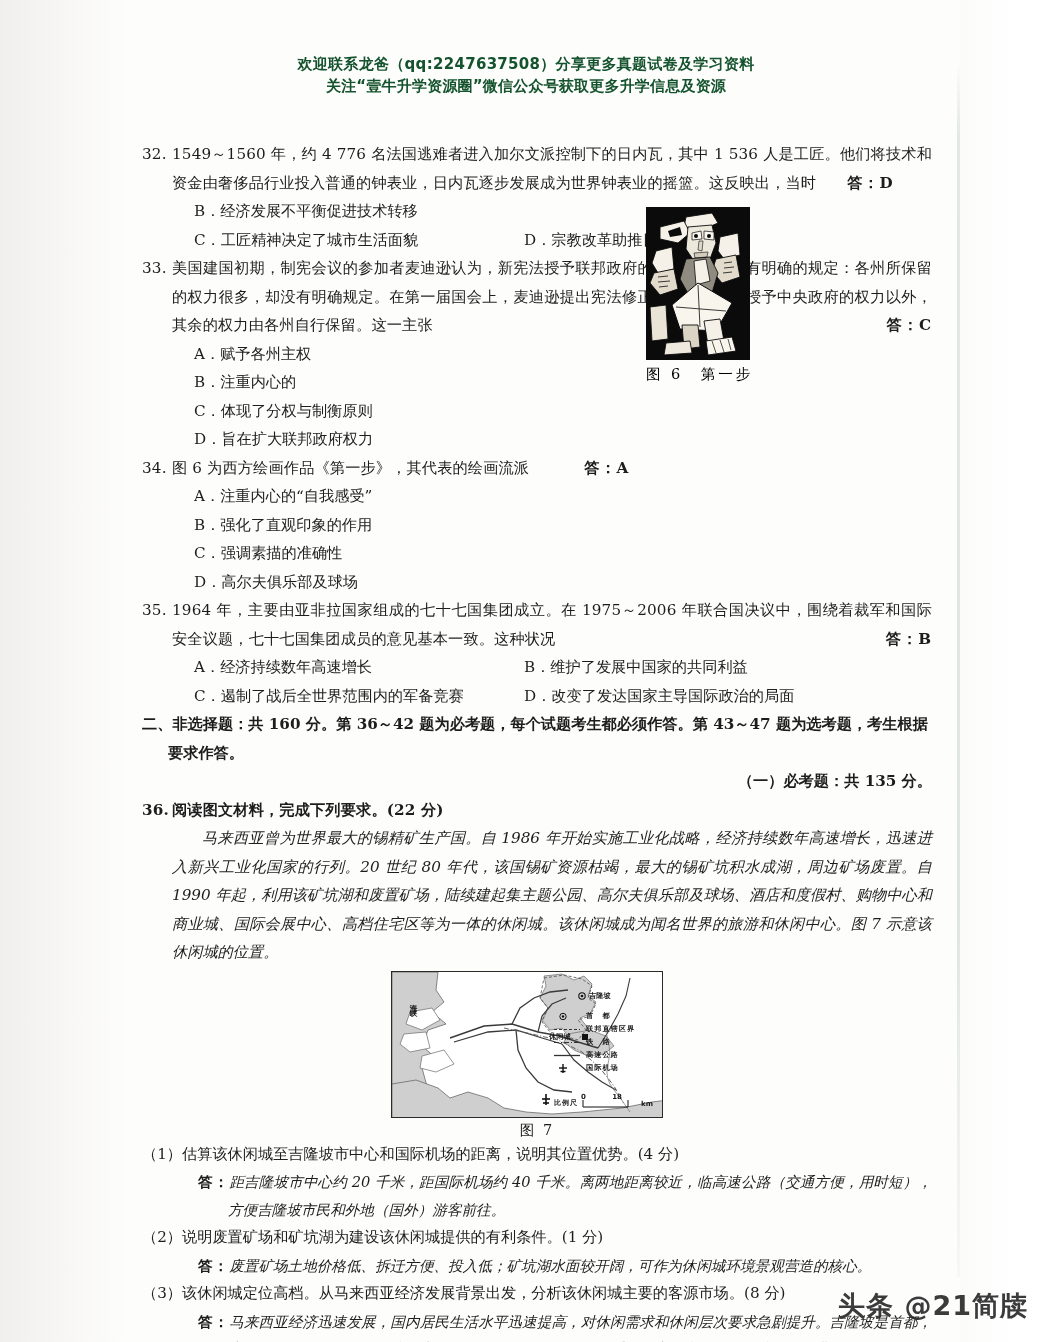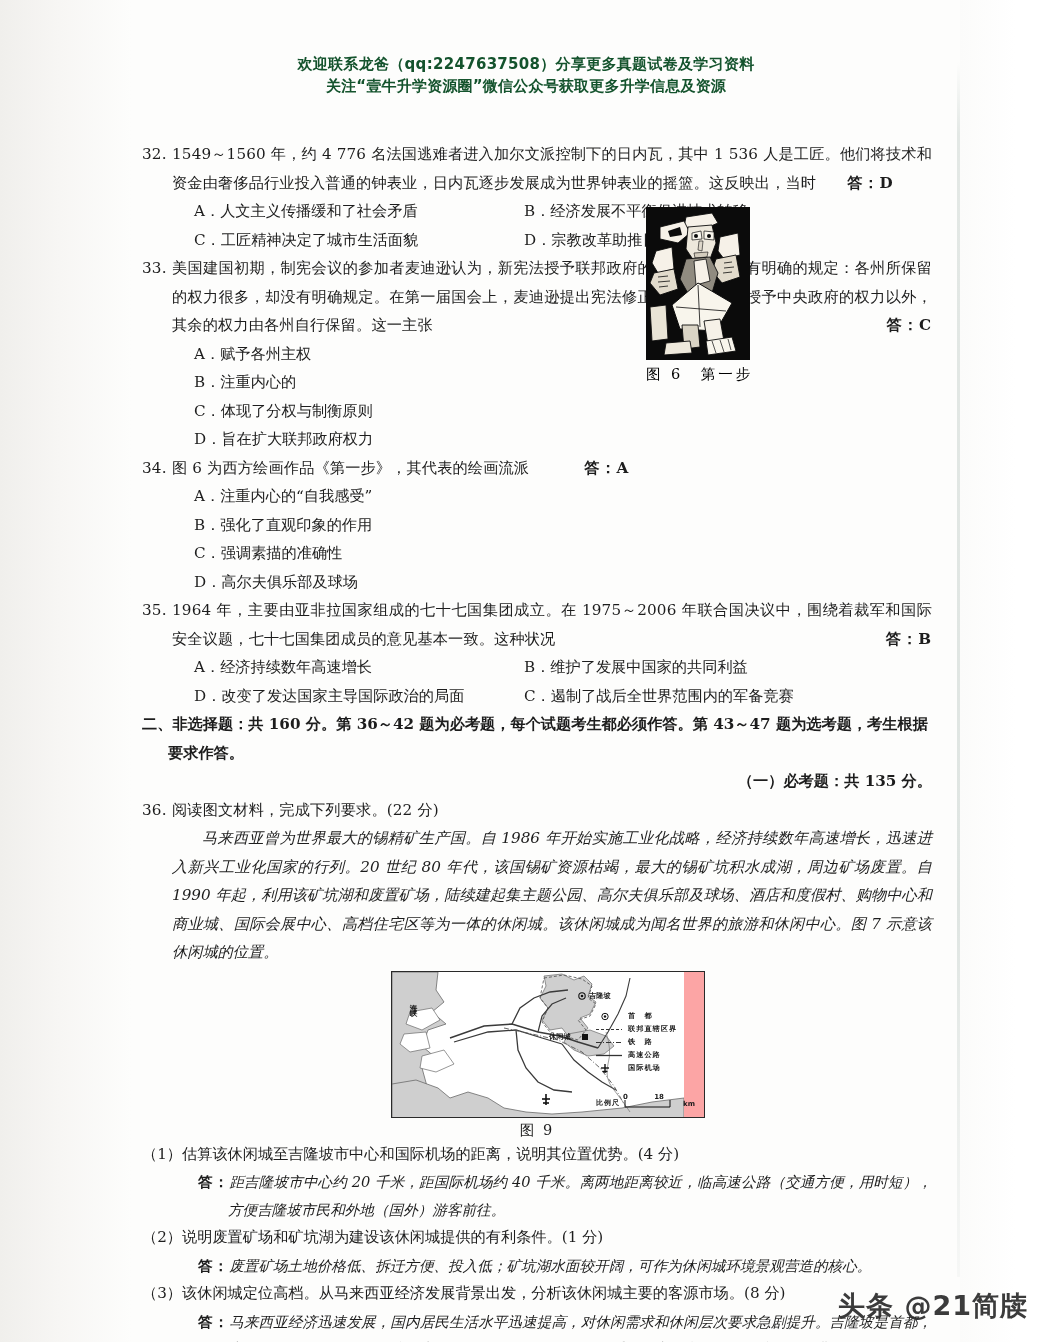--- a/index.html
+++ b/index.html
@@ -154,25 +154,25 @@
   
   #fig7wrap {
     margin-top: 4px;
     display: flex;
     justify-content: center;
   }
   #fig7 {
     width: 292px;
   }
   #fig7 .framebox {
-    width: 314px;
+    width: 272px;
     height: 147px;
     border: 1.2px solid #2a2a2a;
     position: relative;
-    background: #fca5a5;
+    background: #f0abfc;
     overflow: hidden;
   }
   #fig7 .cap {
     text-align: center;
     font-size: 14.5px;
     margin-top: 3px;
     letter-spacing: 2px;
   }
   .maplabel {
     position: absolute;
@@ -282,21 +282,20 @@
 
     <div class="q blk">
       <span class="num">32.</span>
       <div class="body">
         <span>1549～1560 年，约 4 776 名法国逃难者进入加尔文派控制下的日内瓦，其中 1 536 人是工匠。他们将技术和资金由奢侈品行业投入普通的钟表业，日内瓦逐步发展成为世界钟表业的摇篮。这反映出，当时</span>
         <span style="display:inline-block;width:26px"></span><span class="ans-inline">答：D</span>
       </div>
     </div>
     <div class="opts">
       <div class="opt-row">
-        <span class="opt col1">A．人文主义传播缓和了社会矛盾</span>
         <span class="opt col2">B．经济发展不平衡促进技术转移</span>
       </div>
       <div class="opt-row">
         <span class="opt col1">C．工匠精神决定了城市生活面貌</span>
         <span class="opt col2">D．宗教改革助推日内瓦经济发展</span>
       </div>
     </div>
 
     <div class="q blk">
       <span class="num">33.</span>
@@ -348,32 +347,32 @@
         <span>1964 年，主要由亚非拉国家组成的七十七国集团成立。在 1975～2006 年联合国决议中，围绕着裁军和国际安全议题，七十七国集团成员的意见基本一致。这种状况</span>
         <span style="float:right" class="ans-inline">答：B</span>
       </div>
     </div>
     <div class="opts">
       <div class="opt-row">
         <span class="opt col1">A．经济持续数年高速增长</span>
         <span class="opt col2">B．维护了发展中国家的共同利益</span>
       </div>
       <div class="opt-row">
+        <span class="opt col1">C．遏制了战后全世界范围内的军备竞赛</span>
         <span class="opt col2">D．改变了发达国家主导国际政治的局面</span>
-        <span class="opt col1">C．遏制了战后全世界范围内的军备竞赛</span>
       </div>
     </div>
 
     <div class="sec">
       <span>二、非选择题：共 160 分。第 36～42 题为必考题，每个试题考生都必须作答。第 43～47 题为选考题，考生根据</span>
       <span class="ind">要求作答。</span>
     </div>
     <div class="subsec">（一）必考题：共 135 分。</div>
 
-    <div class="q blk" style="font-weight:normal">
+    <div class="q blk" style="font-weight:bold">
       <span class="num">36.</span>
       <div class="body">阅读图文材料，完成下列要求。(22 分)</div>
     </div>
     <div class="passage">马来西亚曾为世界最大的锡精矿生产国。自 1986 年开始实施工业化战略，经济持续数年高速增长，迅速进入新兴工业化国家的行列。20 世纪 80 年代，该国锡矿资源枯竭，最大的锡矿坑积水成湖，周边矿场废置。自 1990 年起，利用该矿坑湖和废置矿场，陆续建起集主题公园、高尔夫俱乐部及球场、酒店和度假村、购物中心和商业城、国际会展中心、高档住宅区等为一体的休闲城。该休闲城成为闻名世界的旅游和休闲中心。图 7 示意该休闲城的位置。</div>
 
     <div id="fig7wrap">
       <div id="fig7">
         <div class="framebox">
           <svg width="292" height="147" viewBox="0 0 292 147">
 
@@ -474,21 +473,21 @@
                 <span style="position:absolute; left:-1px; top:-1px;">0</span>
                 <span style="position:absolute; right:18px; top:-1px;">18</span>
                 <svg width="58" height="8" style="position:absolute;left:0;bottom:0;">
                   <path d="M1,0 L1,7 L46,7 L46,0" fill="none" stroke="#111" stroke-width="1"></path>
                 </svg>
               </span>
               <span style="margin-left:1px;">km</span>
             </div>
           </div>
         </div>
-        <div class="cap">图 9</div>
+        <div class="cap">图 7</div>
       </div>
     </div>
 
     <div class="subq">
       <span>（1）</span><span>估算该休闲城至吉隆坡市中心和国际机场的距离，说明其位置优势。(4 分)</span>
     </div>
     <div class="ansblk">
       <span class="lbl">答：</span><span>距吉隆坡市中心约 20 千米，距国际机场约 40 千米。离两地距离较近，临高速公路（交通方便，用时短），方便吉隆坡市民和外地（国外）游客前往。</span>
     </div>
 

